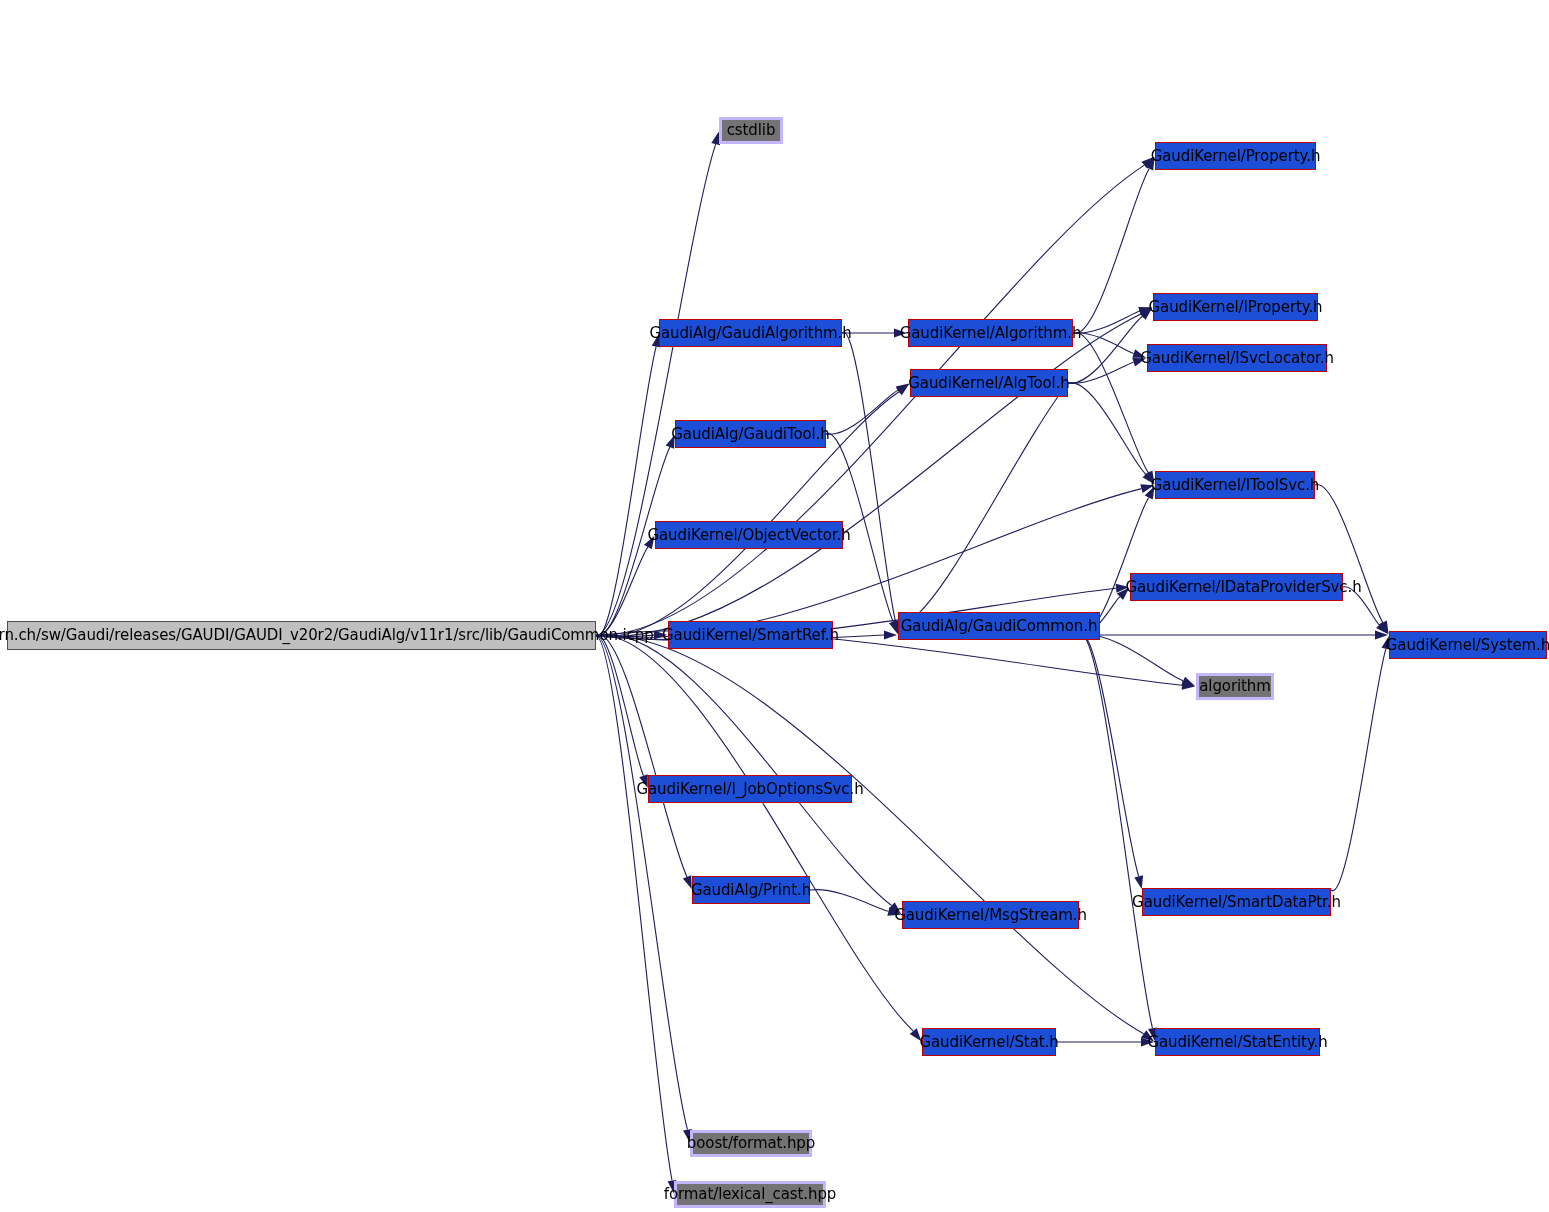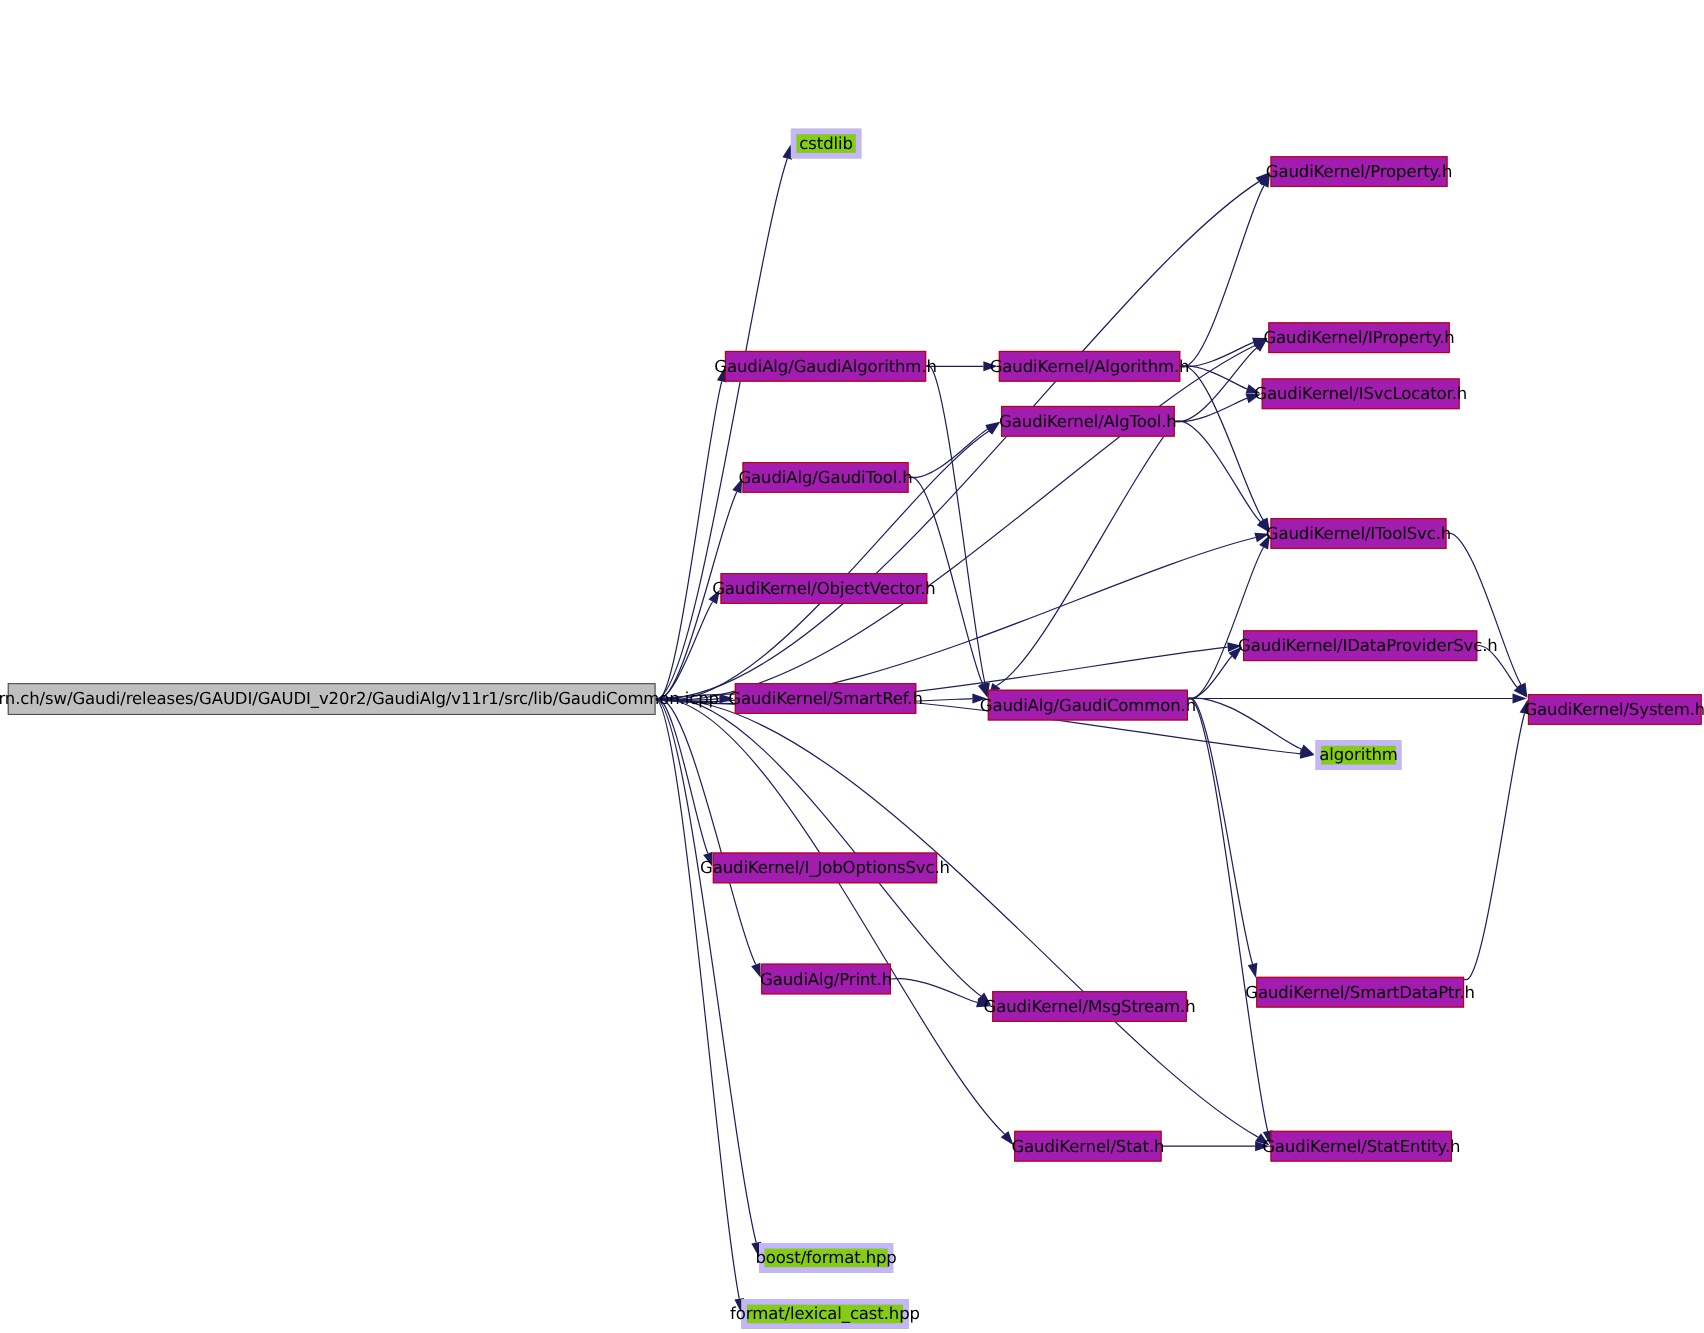--- a/index.html
+++ b/index.html
@@ -29,25 +29,25 @@
     align-items: center;
     justify-content: center;
     white-space: nowrap;
     font-size: 15px;
     line-height: 1;
     color: #000000;
     letter-spacing: -0.1px;
   }
   .graph-node.kind-header {
     border: 1px solid #c00000;
-    background: #a21caf;
+    background: #1d4ed8;
   }
   .graph-node.kind-system {
-    border: 5px solid #c4b5fd;
-    background: #84cc16;
+    border: 3px solid #c4b5fd;
+    background: #737373;
   }
   .graph-node.kind-root {
     border: 1px solid #4d4d4d;
     background: #bfbfbf;
     font-size: 15px;
   }
   .edge-path {
     fill: none;
     stroke: #1d1d5c;
     stroke-width: 1.1;
@@ -154,21 +154,21 @@
       <div class="graph-node kind-header" style="left: 1153px; top: 293px; width: 165px; height: 28px;">GaudiKernel/IProperty.h</div>
       <div class="graph-node kind-header" style="left: 659px; top: 319px; width: 183px; height: 28px;">GaudiAlg/GaudiAlgorithm.h</div>
       <div class="graph-node kind-header" style="left: 908px; top: 319px; width: 165px; height: 28px;">GaudiKernel/Algorithm.h</div>
       <div class="graph-node kind-header" style="left: 1147px; top: 344px; width: 180px; height: 28px;">GaudiKernel/ISvcLocator.h</div>
       <div class="graph-node kind-header" style="left: 910px; top: 369px; width: 158px; height: 28px;">GaudiKernel/AlgTool.h</div>
       <div class="graph-node kind-header" style="left: 675px; top: 420px; width: 151px; height: 28px;">GaudiAlg/GaudiTool.h</div>
       <div class="graph-node kind-header" style="left: 1155px; top: 471px; width: 160px; height: 28px; text-align: center;">GaudiKernel/IToolSvc.h</div>
       <div class="graph-node kind-header" style="left: 655px; top: 521px; width: 188px; height: 28px;">GaudiKernel/ObjectVector.h</div>
       <div class="graph-node kind-header" style="left: 1130px; top: 573px; width: 213px; height: 28px; padding-left: 14px;">GaudiKernel/IDataProviderSvc.h</div>
       <div class="graph-node kind-header" style="left: 668px; top: 621px; width: 165px; height: 28px;">GaudiKernel/SmartRef.h</div>
-      <div class="graph-node kind-header" style="left: 898px; top: 627px; width: 182px; height: 28px;">GaudiAlg/GaudiCommon.h</div>
+      <div class="graph-node kind-header" style="left: 898px; top: 612px; width: 202px; height: 28px;">GaudiAlg/GaudiCommon.h</div>
       <div class="graph-node kind-header" style="left: 1389px; top: 621px; width: 158px; height: 28px; margin-top: 10px;">GaudiKernel/System.h</div>
       <div class="graph-node kind-system" style="left: 1196px; top: 673px; width: 78px; height: 27px;">algorithm</div>
       <div class="graph-node kind-header" style="left: 648px; top: 775px; width: 204px; height: 28px;">GaudiKernel/I_JobOptionsSvc.h</div>
       <div class="graph-node kind-header" style="left: 692px; top: 876px; width: 118px; height: 28px;">GaudiAlg/Print.h</div>
       <div class="graph-node kind-header" style="left: 1142px; top: 876px; width: 189px; height: 28px; margin-top: 12px;">GaudiKernel/SmartDataPtr.h</div>
       <div class="graph-node kind-header" style="left: 902px; top: 901px; width: 177px; height: 28px;">GaudiKernel/MsgStream.h</div>
       <div class="graph-node kind-header" style="left: 922px; top: 1028px; width: 134px; height: 28px;">GaudiKernel/Stat.h</div>
       <div class="graph-node kind-header" style="left: 1155px; top: 1028px; width: 165px; height: 28px;">GaudiKernel/StatEntity.h</div>
       <div class="graph-node kind-system" style="left: 690px; top: 1130px; width: 122px; height: 27px;">boost/format.hpp</div>
       <div class="graph-node kind-system" style="left: 674px; top: 1181px; width: 152px; height: 27px;">format/lexical_cast.hpp</div>

